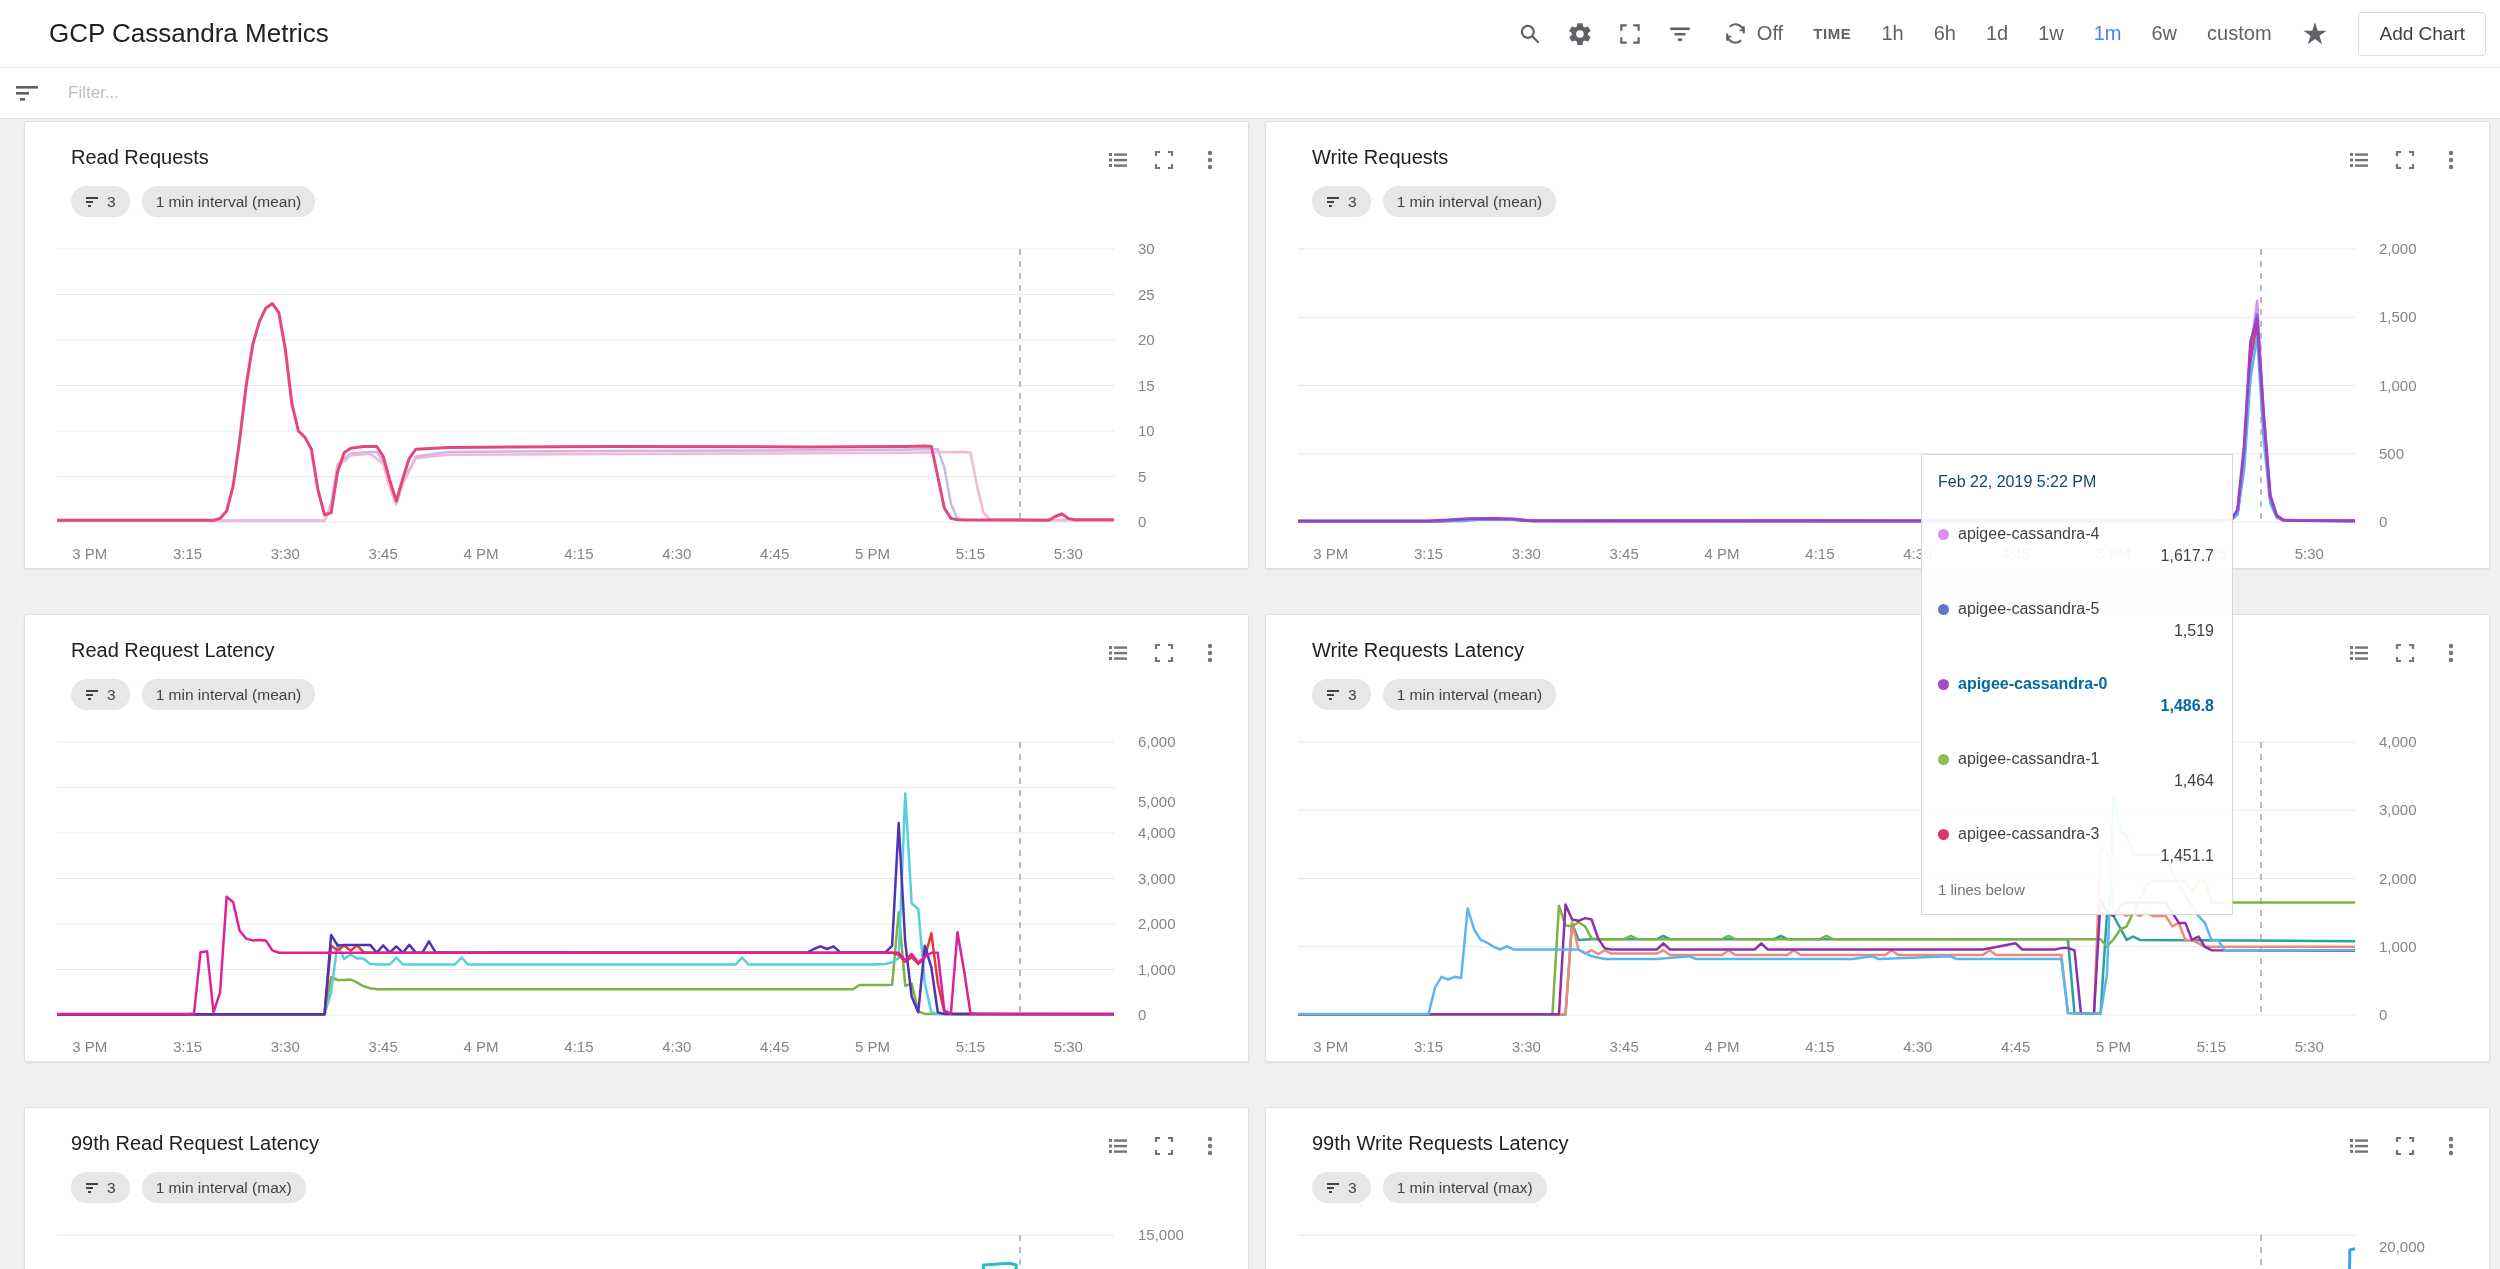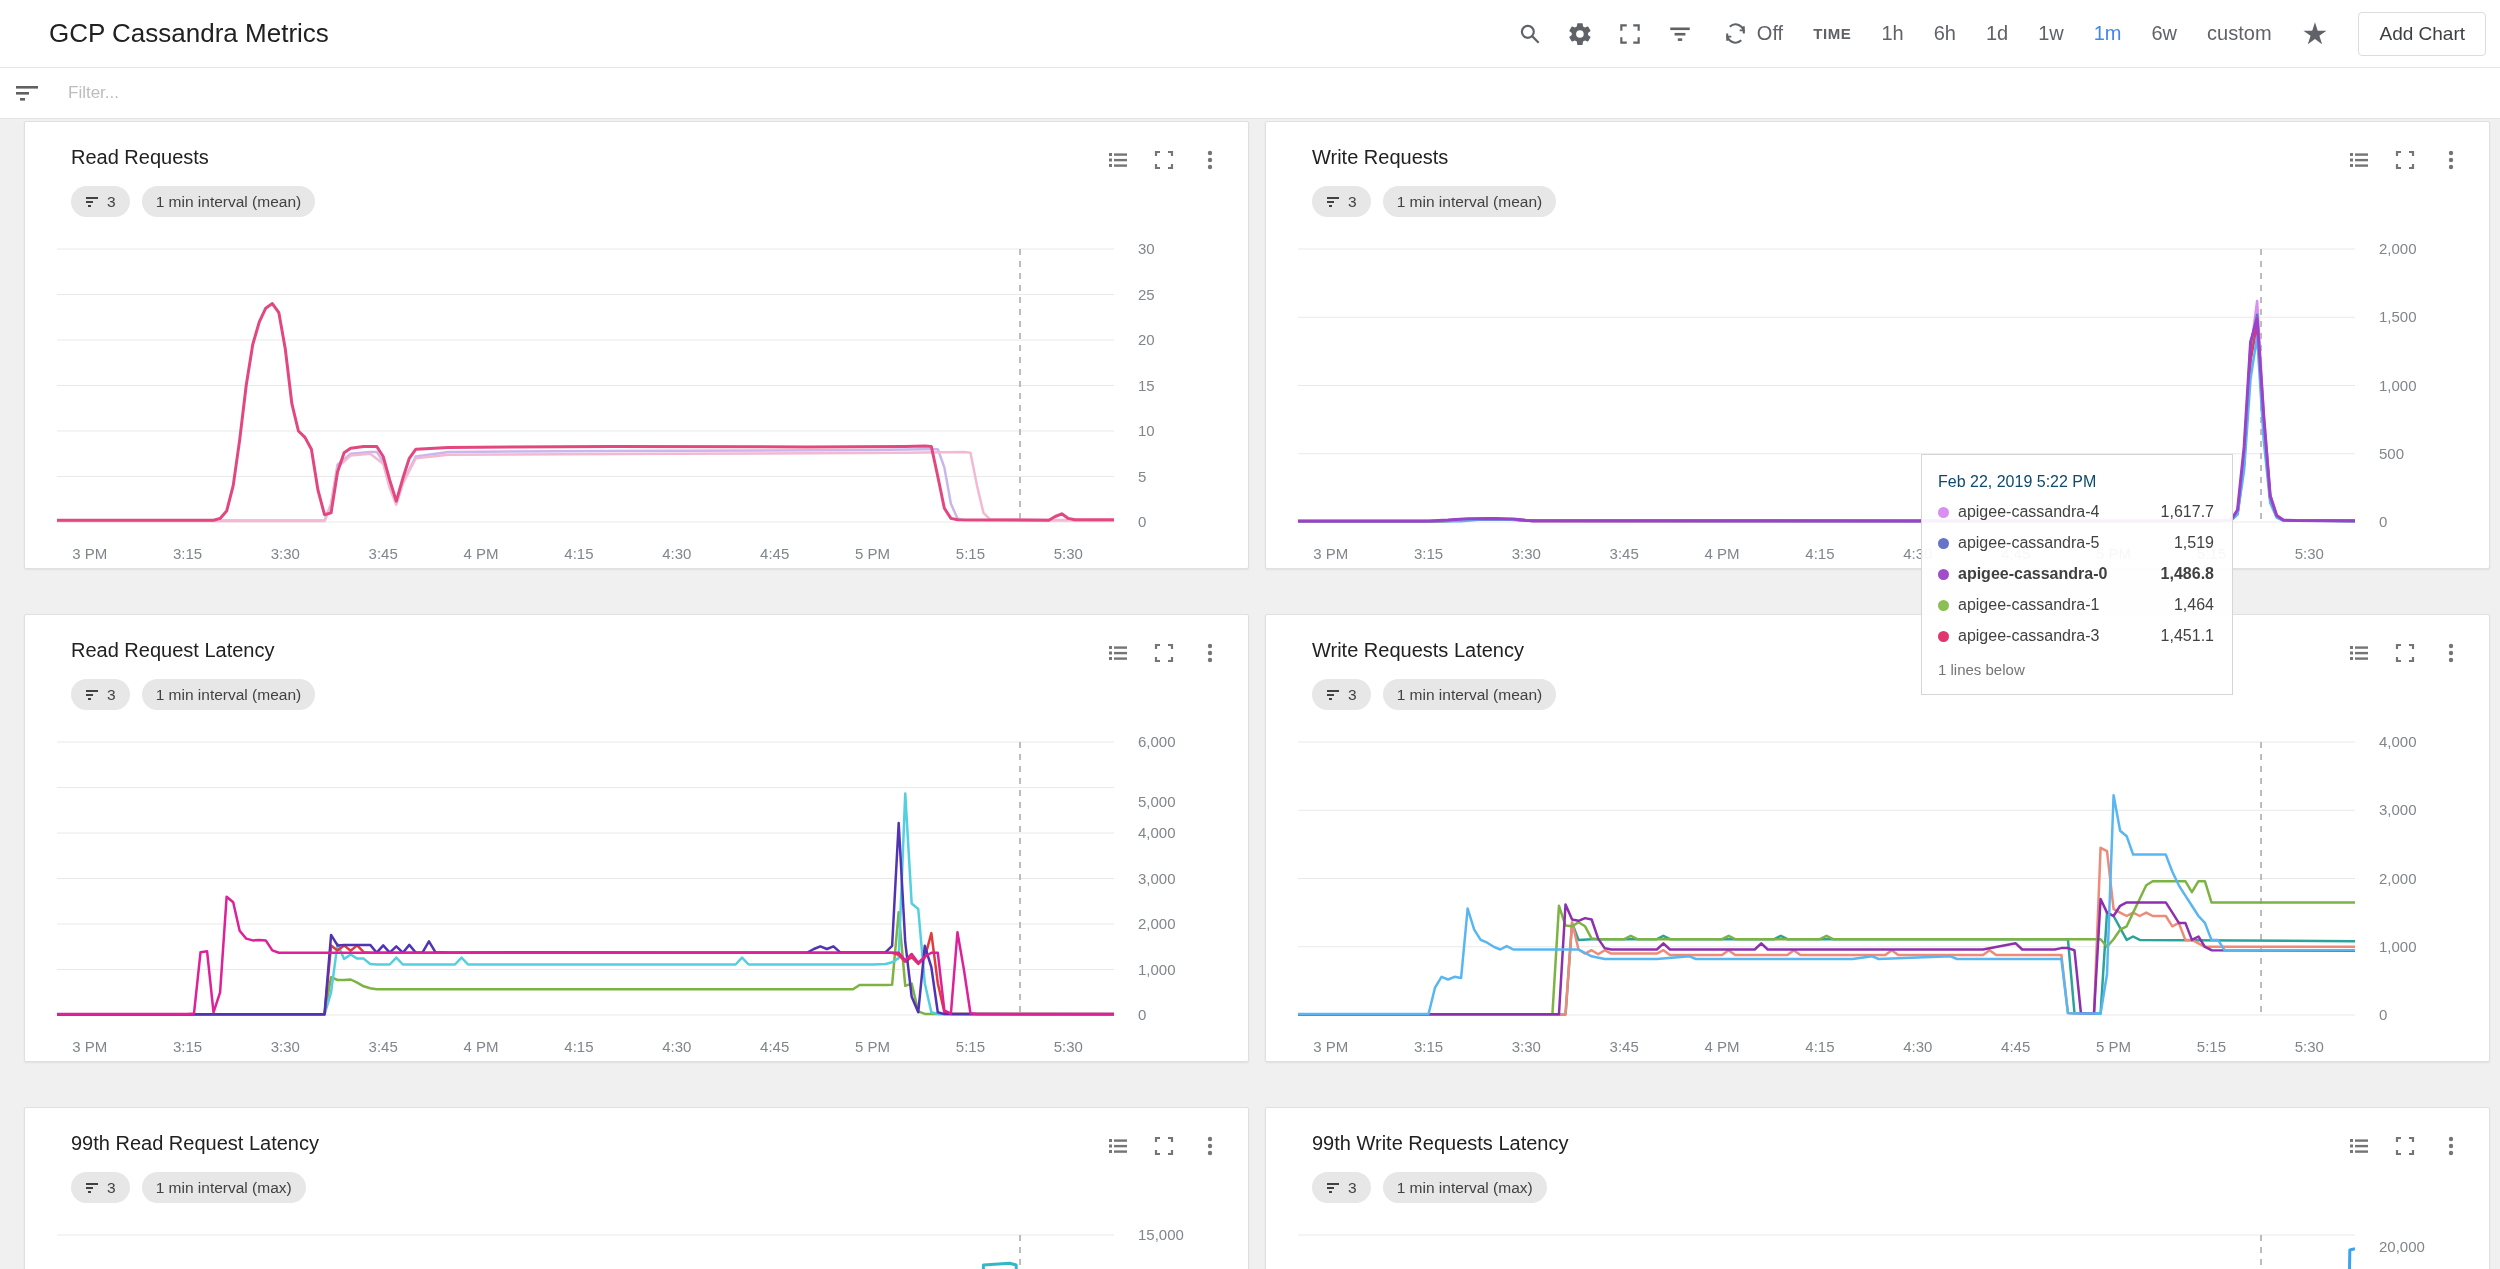--- a/index.html
+++ b/index.html
@@ -73,24 +73,24 @@
   .xlabels{position:absolute;left:0;bottom:0;height:24px;width:calc(100% - 108px);}
   .xlab{position:absolute;width:80px;text-align:center;font-size:15px;color:#80868b;white-space:nowrap;}
   
   .tooltip{
     position:fixed;left:1921px;top:454px;width:312px;z-index:50;
     background:rgba(255,255,255,0.93);border:1px solid #d5d5d5;
     padding:18px 18px 16px 16px;box-sizing:border-box;
   }
   .tt-time{font-size:16px;color:#0c4a6e;margin-bottom:12px;}
   .tt-row{display:flex;align-items:center;gap:9px;font-size:16px;color:#424242;margin-bottom:13px;}
-  .tt-row.bold{font-weight:bold;color:#404040;}
+  .tt-row.bold{font-weight:bold;color:#0369a1;}
   .tt-dot{width:11px;height:11px;border-radius:50%;flex:0 0 auto;}
   .tt-name{flex:1;}
-  .tt-val{text-align:right;}
+  .tt-val{text-align:right;margin-top:44px;}
   .tt-footer{font-size:15px;color:#757575;margin-top:16px;}
 </style>
 </head>
 <body>
 
 <div class="topbar">
   <div class="topbar-title">GCP Cassandra Metrics</div>
   <div class="topbar-right">
     <div class="icon-group">
       <span class="hicon">

